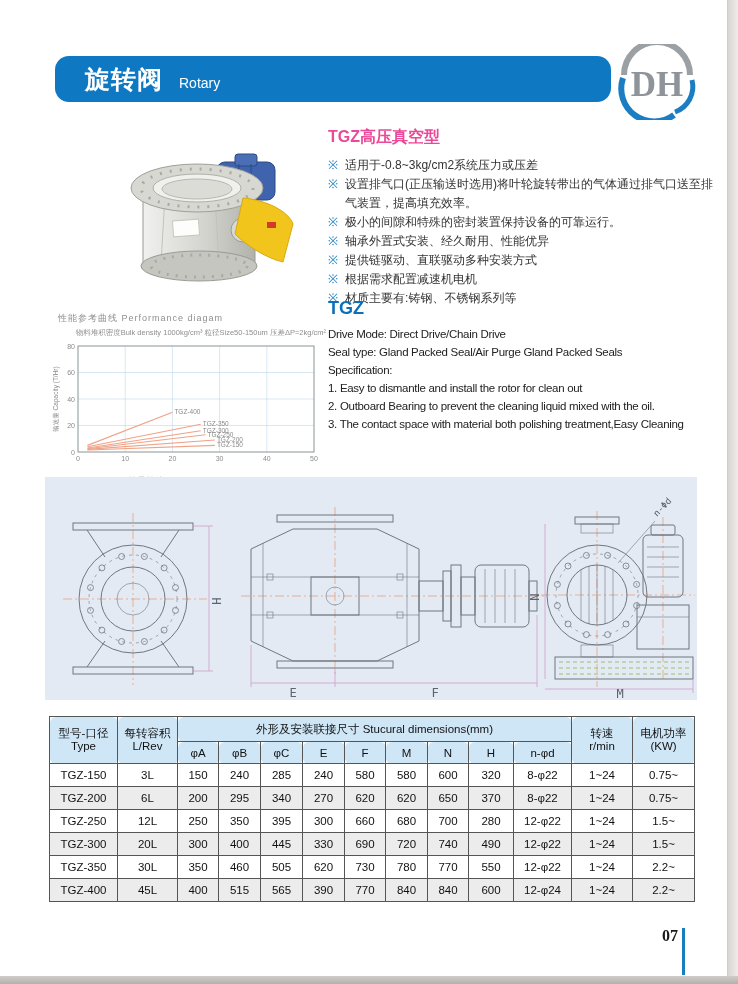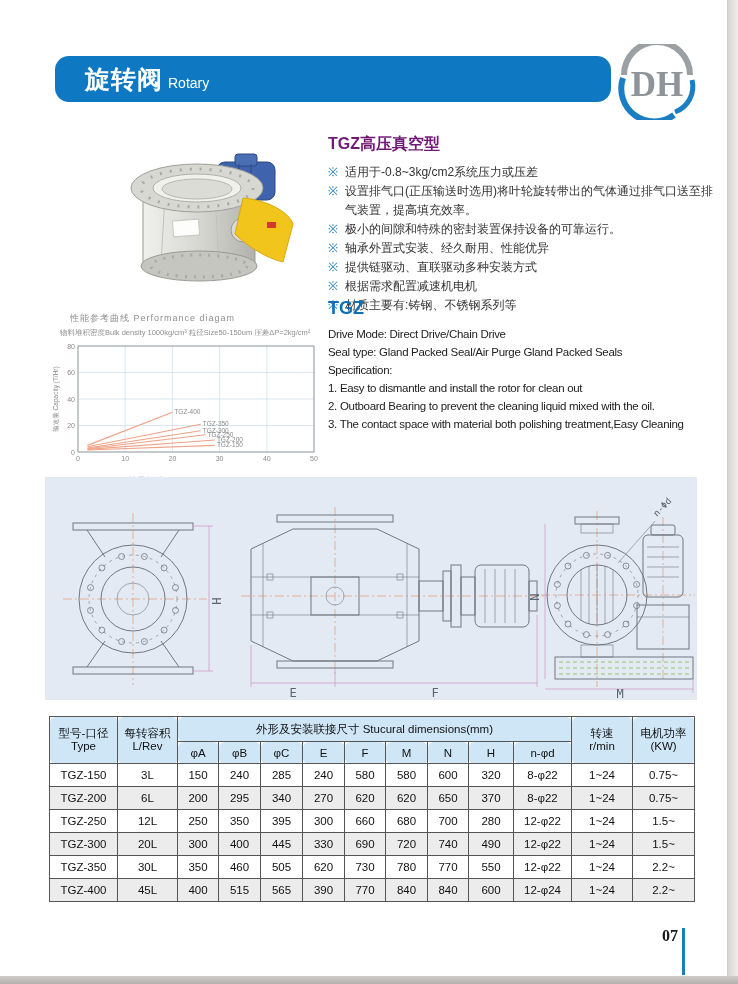--- a/index.html
+++ b/index.html
@@ -9,41 +9,41 @@
   
   .edge-right{position:absolute;top:0;right:0;width:10px;height:984px;
     background:linear-gradient(90deg,#d8d5d2,#efecea);border-left:1px solid #cfccc9;}
   .edge-bottom{position:absolute;left:0;bottom:0;width:738px;height:8px;
     background:linear-gradient(180deg,#cfccc9,#b3b0ad);}
 
   
   .banner{position:absolute;left:55px;top:56px;width:556px;height:46px;border-radius:14px;
     background:#0e79c2;color:#fff;display:flex;align-items:center;padding-left:30px;box-sizing:border-box;}
   .banner .zh{font-size:25px;font-weight:bold;letter-spacing:1px;}
-  .banner .en{font-size:14px;margin-left:5px;margin-top:8px;}
+  .banner .en{font-size:14px;margin-left:16px;margin-top:8px;}
   .logo{position:absolute;left:612px;top:44px;width:90px;height:76px;}
 
   
   .photo{position:absolute;left:95px;top:138px;width:220px;height:152px;}
 
   
   .features{position:absolute;left:328px;top:122px;width:394px;}
-  .features h2{margin:12px 0 8px 0;font-size:16px;color:#701a75;font-weight:bold;}
+  .features h2{margin:5px 0 8px 0;font-size:16px;color:#ec4899;font-weight:bold;}
   .feat{display:flex;gap:7px;font-size:12px;color:#333;line-height:19px;}
   .feat .mark{color:#1a7dc0;flex:0 0 auto;}
 
   
   .specs{position:absolute;left:328px;top:298px;width:400px;}
   .specs h2{margin:0 0 6px 0;font-size:18px;color:#0c6fb8;font-weight:bold;}
   .spec-line{font-size:11.5px;letter-spacing:-0.3px;color:#222;line-height:18px;}
 
   
   .chartbox{position:absolute;left:50px;top:312px;width:276px;}
-  .chart-title{font-size:9px;color:#8f8f8f;letter-spacing:1px;margin-left:20px;}
-  .chart-sub{font-size:7.5px;color:#8f8f8f;margin:3px 0 2px 10px;}
+  .chart-title{font-size:9px;color:#8f8f8f;letter-spacing:1px;margin-left:8px;}
+  .chart-sub{font-size:7.5px;color:#8f8f8f;margin:3px 0 2px 10px;text-align:right;}
   .chart-xlabel{font-size:8px;color:#8f8f8f;text-align:center;margin-top:1px;letter-spacing:1px;}
 
   
   .drawpanel{position:absolute;left:45px;top:477px;width:652px;height:223px;background:#e3eaf4;}
   .dl{stroke:#6f7780;fill:none;stroke-width:1;}
   .dlt{stroke:#6f7780;fill:none;stroke-width:.6;}
   .cl{stroke:#e59a6c;stroke-width:.7;fill:none;stroke-dasharray:9 3 2 3;}
   .dim{stroke:#cf9cc9;stroke-width:.8;fill:none;}
   .dimt{fill:#5a6570;font-size:12px;font-family:"DejaVu Sans Mono",monospace;}
   .dimts{fill:#5a6570;font-size:9px;font-family:"DejaVu Sans Mono",monospace;}

